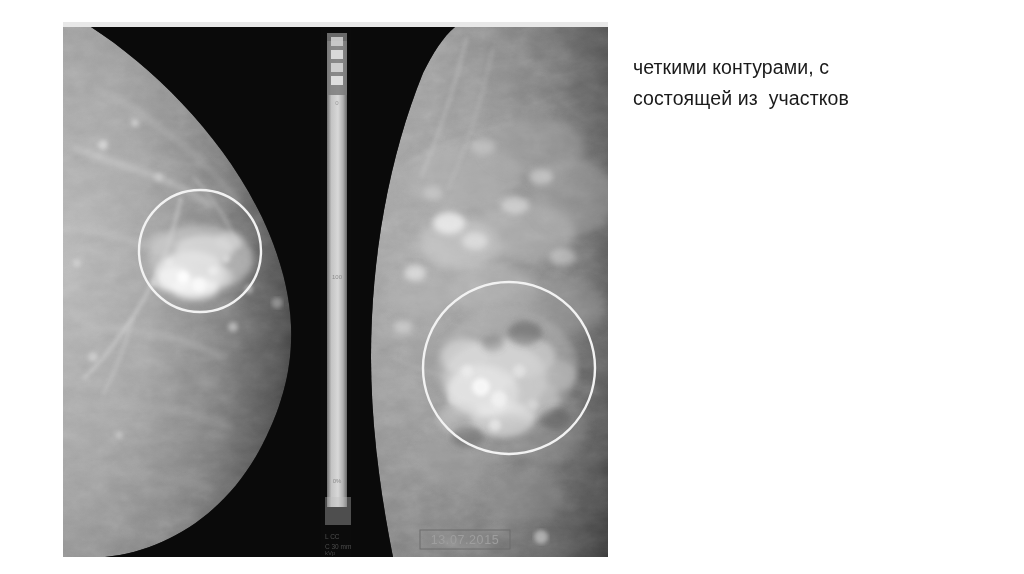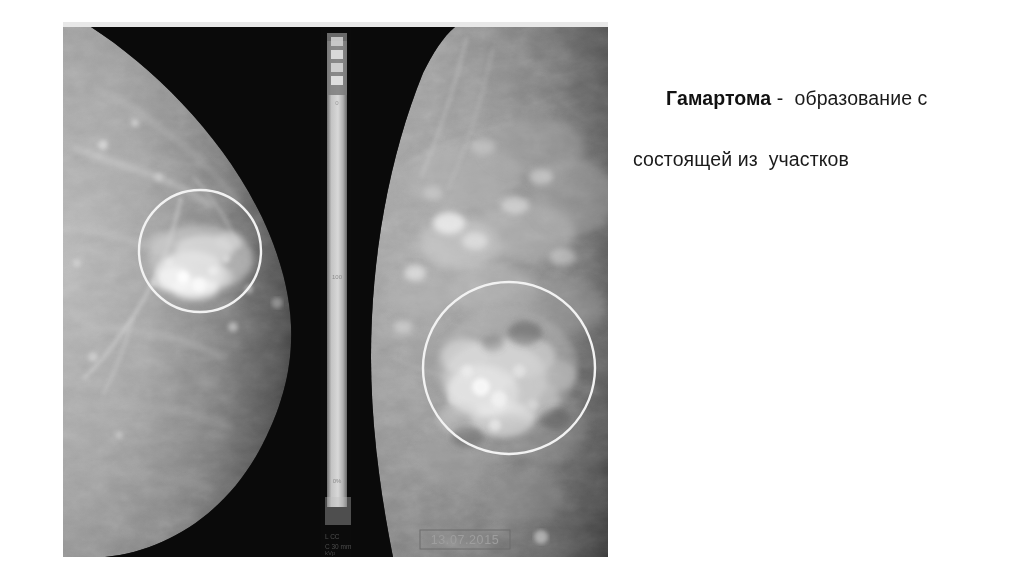--- a/index.html
+++ b/index.html
@@ -312,19 +312,17 @@
       </g>
 
       <g>
         <rect x="357" y="503" width="90" height="19" fill="none" stroke="#6d6d6d" stroke-width="1"></rect>
         <text x="402" y="517" font-family="Liberation Sans, sans-serif" font-size="12.5" fill="#9e9e9e" text-anchor="middle" letter-spacing="0.6">13.07.2015</text>
       </g>
     </svg>
   </div>
 
   <div id="caption-block">
-    <div class="caption-line">
-      <span class="caption-term">Гамартома</span><span class="caption-rest"> -  </span><span class="caption-rest">образование с</span>
-    </div>
+    <div class="caption-line">четкими контурами, с</div>
     <div class="caption-line">состоящей из  участков</div>
   </div>
 
 </div>
 
 </body></html>

